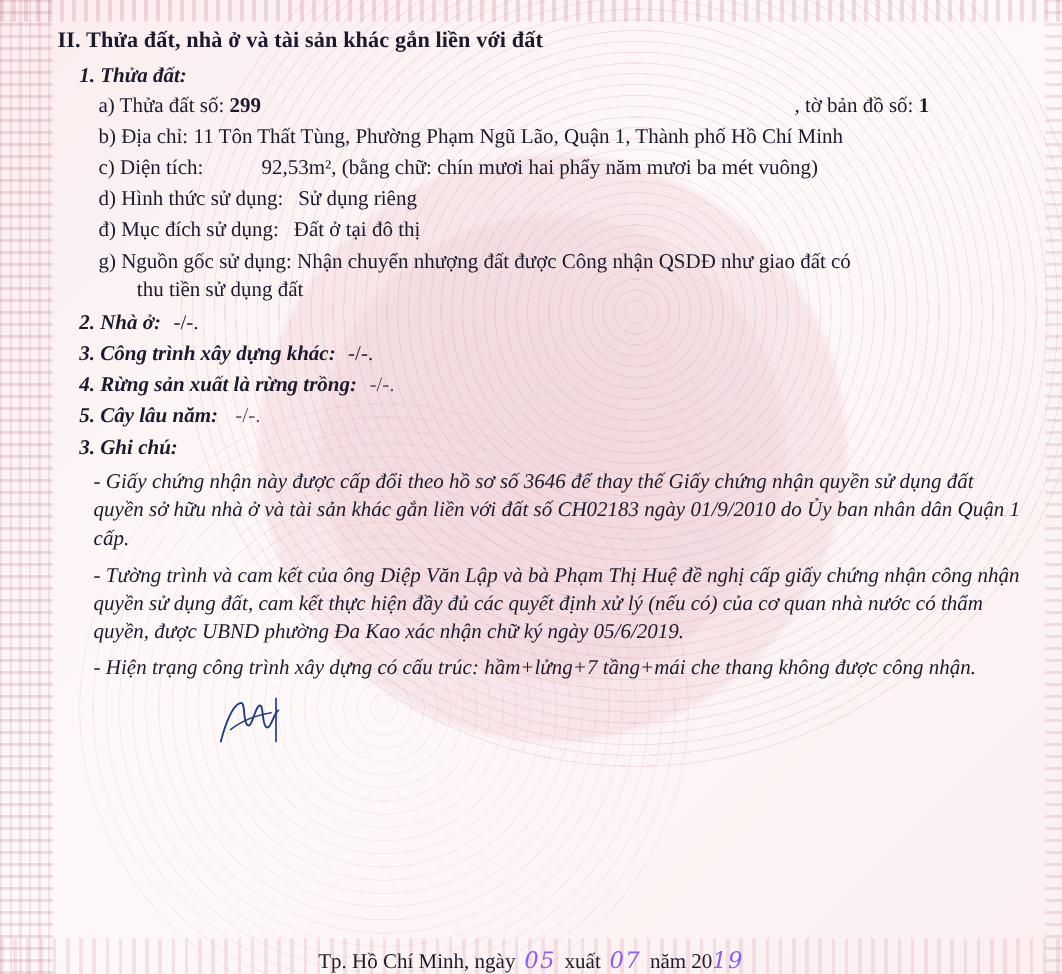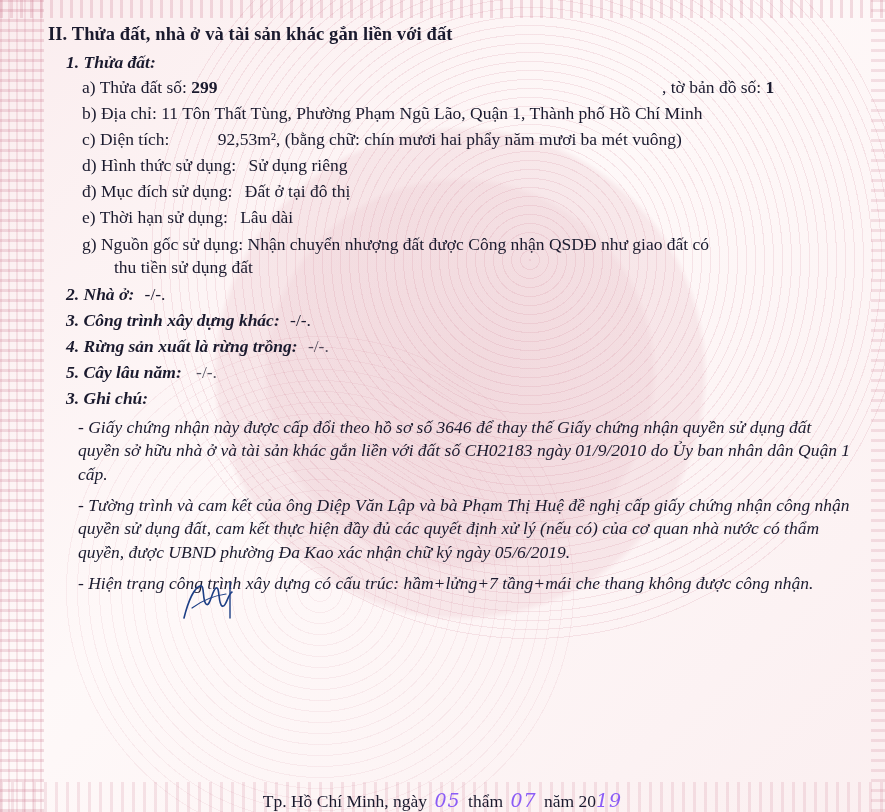--- a/index.html
+++ b/index.html
@@ -225,24 +225,20 @@
   <div class="row">
     <span class="lbl">d) Hình thức sử dụng:</span>
     <span class="val" style="padding-left:8px">Sử dụng riêng</span>
   </div>
 
   <div class="row">
     <span class="lbl">đ) Mục đích sử dụng:</span>
     <span class="val" style="padding-left:8px">Đất ở tại đô thị</span>
   </div>
 
-  <div class="row">
-    <span class="lbl">e) Thời hạn sử dụng:</span>
-    <span class="val" style="padding-left:8px">Lâu dài</span>
-  </div>
 
   <div class="row wrap">
     <span class="lbl">g) Nguồn gốc sử dụng:</span>
     <span class="val">Nhận chuyển nhượng đất được Công nhận QSDĐ như giao đất có</span>
     <div class="indent2" style="margin-left:32px">thu tiền sử dụng đất</div>
   </div>
 
   <div class="lvl1">
     <span>2. Nhà ở:</span>
     <span style="font-weight:normal;font-style:normal;padding-left:6px">-/-.</span>
@@ -273,17 +269,17 @@
 
 <svg class="signature" viewBox="0 0 70 46">
   <path d="M6 40 C10 24, 16 10, 22 8 C27 6, 24 22, 28 26 C32 30, 34 12, 38 10 C42 8, 40 26, 44 28 C48 30, 50 16, 54 14" fill="none" stroke="#1d3f86" stroke-width="1.6" stroke-linecap="round"></path>
   <path d="M14 30 C22 24, 34 18, 48 16" fill="none" stroke="#1d3f86" stroke-width="1.2" stroke-linecap="round"></path>
   <path d="M52 4 L52 40" fill="none" stroke="#1d3f86" stroke-width="1.4" stroke-linecap="round"></path>
 </svg>
 
 <div class="footer-line">
   <span>Tp. Hồ Chí Minh, ngày</span>
   <span class="hw">05</span>
-  <span>thẩm</span>
+  <span>xuất</span>
   <span class="hw">07</span>
   <span>năm</span>
   <span>20</span><span class="hw" style="padding:0">19</span>
 </div>
 
 </body></html>

